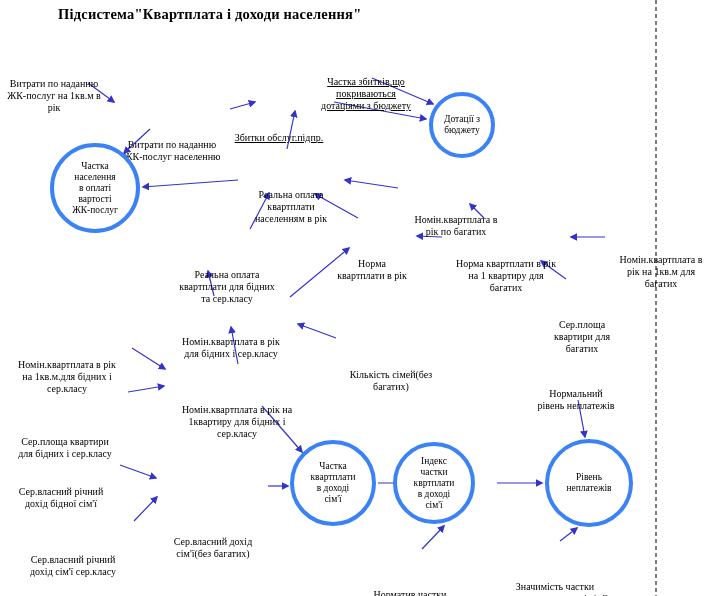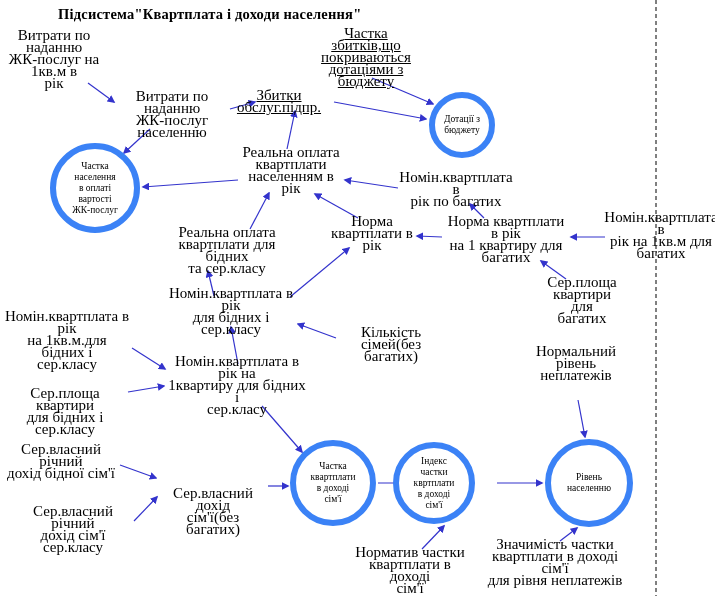--- a/index.html
+++ b/index.html
@@ -6,25 +6,25 @@
   .canvas{
     position:relative;width:715px;height:596px;background:#ffffff;
     font-family:"Liberation Serif","DejaVu Serif",serif;color:#000;overflow:hidden;
   }
   .title{
     position:absolute;left:58px;top:6px;width:400px;
     font-size:14.5px;font-weight:bold;letter-spacing:0.2px;
   }
   #edges{position:absolute;left:0;top:0;width:715px;height:596px;}
   .lbl{
-    position:absolute;font-size:15px;line-height:12px;text-align:center;
-    white-space:pre-line;display:flex;align-items:center;justify-content:center;
+    position:absolute;font-size:10px;line-height:12px;text-align:center;
+    white-space:pre-line;display:flex;align-items:center;justify-content:center;margin-top:37px;
   }
   .circle{
-    position:absolute;border:6px solid #3b82f6;border-radius:50%;background:#fff;
+    position:absolute;border:4px solid #3b82f6;border-radius:50%;background:#fff;
     display:flex;align-items:center;justify-content:center;text-align:center;
     font-size:9.5px;line-height:11px;white-space:pre-line;box-sizing:border-box;
   }
 </style>
 </head>
 <body>
 
 <div class="canvas">
   <div class="title">Підсистема"Квартплата і доходи населення"</div>
   <svg id="edges">
@@ -129,15 +129,15 @@
       <div class="circle" style="left: 290px; top: 440px; width: 86px; height: 86px;">Частка
 квартплати
 в доході
 сім'ї</div>
       <div class="circle" style="left: 393px; top: 442px; width: 82px; height: 82px;">Індекс
 частки
 квртплати
 в доході
 сім'ї</div>
       <div class="circle" style="left: 545px; top: 439px; width: 88px; height: 88px;">Рівень
-населенню</div>
+неплатежів</div>
     </div>
 </div>
 
 </body></html>

